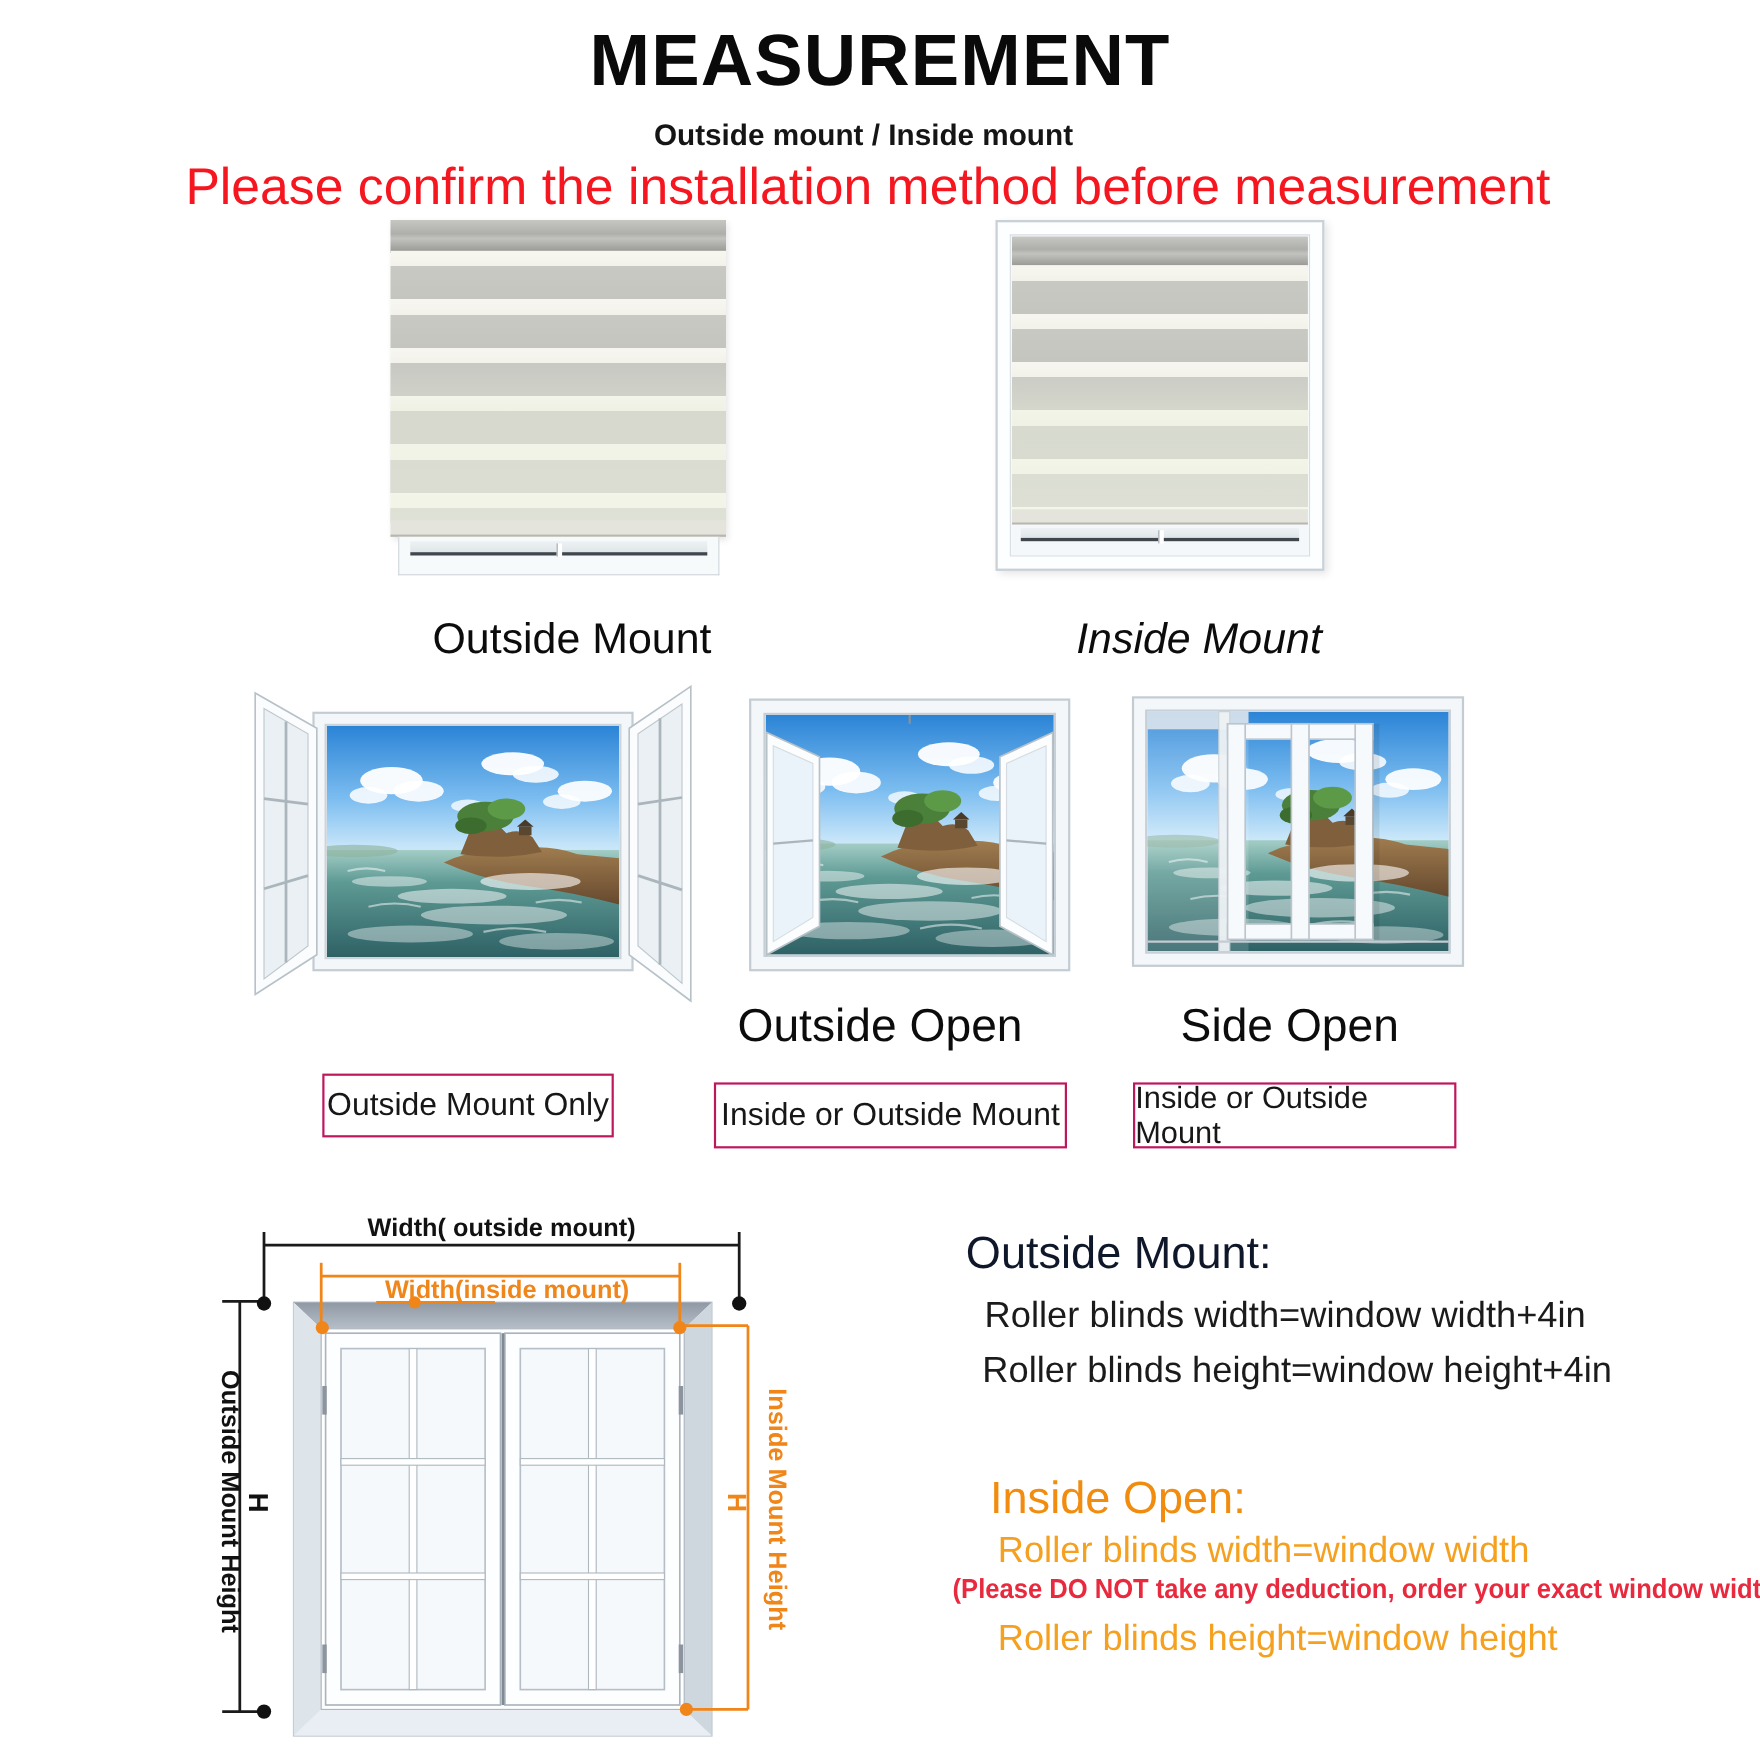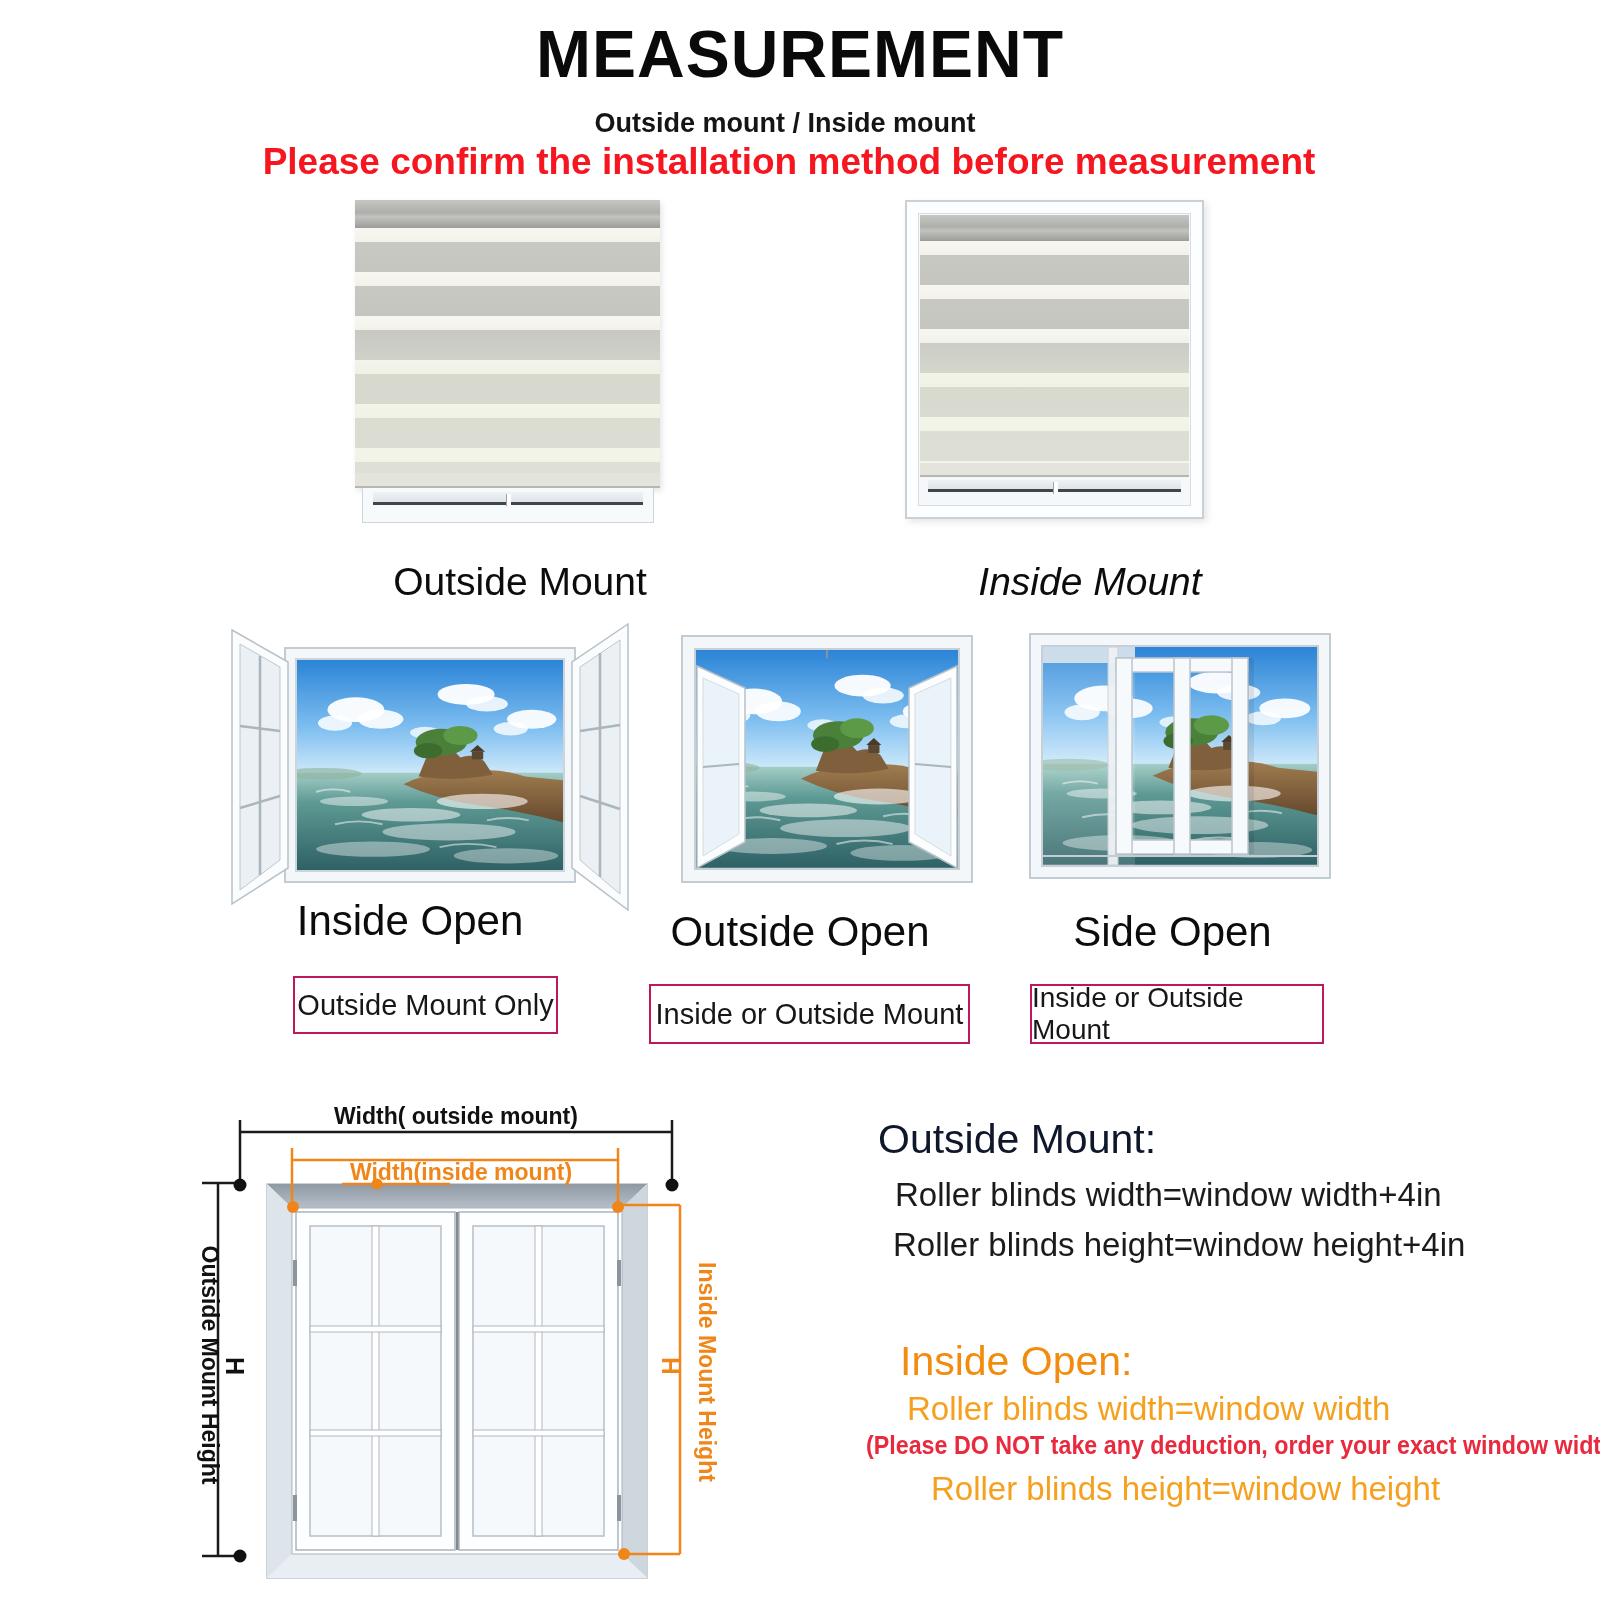--- a/index.html
+++ b/index.html
@@ -4,21 +4,21 @@
 <style>
   html,body{margin:0;padding:0;background:#ffffff;}
   .page{position:relative;width:1600px;height:1600px;background:#ffffff;overflow:hidden;
         font-family:"Liberation Sans","DejaVu Sans",sans-serif;color:#111;}
   .abs{position:absolute;}
   .ctr{text-align:center;}
 
   
   .title{left:0;top:16px;width:1600px;font-size:66px;font-weight:900;letter-spacing:1px;text-align:center;color:#0a0a0a;}
   .subtitle{left:0;top:108px;width:1570px;font-size:27px;font-weight:700;text-align:center;color:#151515;}
-  .warning{left:0;top:141px;width:1578px;font-size:37px;font-weight:700;text-align:center;}
+  .warning{left:0;top:141px;width:1578px;font-size:47px;font-weight:400;text-align:center;}
 
   
   .headrail{position:absolute;left:0;top:0;right:0;height:28px;
             background:linear-gradient(180deg,#c6c6c2 0%,#aeaeaa 45%,#c2c2be 60%,#9b9b97 100%);
             border-bottom:2px solid #8f8f8b;}
   .blind-body{position:absolute;left:0;right:0;
               background:repeating-linear-gradient(180deg,#f7f6f0 0px,#f3f2ea 14px,#c9c9c4 14px,#c5c5c0 44px);}
   .blind-body::after{content:"";position:absolute;inset:0;
               background:linear-gradient(180deg,rgba(255,255,255,0) 42%,rgba(234,240,220,0.40) 58%,rgba(241,245,229,0.55) 100%);}
   .bottomrail{position:absolute;left:0;right:0;height:13px;background:#e4e4dc;border-bottom:2px solid #b7b7b1;}
@@ -40,21 +40,21 @@
   .mount-box{border:2px solid #be185d;background:#fff;display:flex;align-items:center;justify-content:center;
              font-size:29px;color:#171717;}
 
   
   .ins-h-black{left:878px;top:1116px;font-size:41px;color:#0f172a;}
   .ins-l1{left:895px;top:1176px;font-size:33px;color:#1b1b1b;}
   .ins-l2{left:893px;top:1226px;font-size:33px;color:#1b1b1b;}
   .ins-h-orange{left:900px;top:1338px;font-size:41px;}
   .ins-o1{left:907px;top:1390px;font-size:33px;}
   .ins-note{left:866px;top:1431px;font-size:25px;font-weight:700;transform:scaleX(0.93);transform-origin:left top;white-space:nowrap;}
-  .ins-o2{left:907px;top:1470px;font-size:33px;margin-left:24px;}
+  .ins-o2{left:907px;top:1470px;font-size:33px;}
 
   svg text{font-family:"Liberation Sans","DejaVu Sans",sans-serif;}
 </style>
 </head>
 <body>
 
 <div class="page">
 
   <svg width="0" height="0" style="position:absolute" aria-hidden="true">
     <defs>
@@ -215,21 +215,20 @@
       <rect x="96" y="30" width="132" height="14"></rect>
       <rect x="96" y="212" width="132" height="14"></rect>
       <rect x="96" y="30" width="16" height="196"></rect>
       <rect x="154" y="30" width="16" height="196"></rect>
       <rect x="212" y="30" width="16" height="196"></rect>
     </g>
     <rect x="228" y="30" width="6" height="196" fill="#000000" opacity="0.08"></rect>
     <line x1="23" y1="228" x2="297" y2="228" stroke="#c3ccd3" stroke-width="2"></line>
   </svg>
 
-  <div class="abs ctr win-name" style="left:230px;top:897px;width:360px;">Inside Open</div>
   <div class="abs ctr win-name" style="left:990px;top:908px;width:365px;">Side Open</div>
   <div class="abs ctr win-name" style="left:620px;top:908px;width:360px;">Outside Open</div>
 
   <div class="abs mount-box" style="left:293px;top:976px;width:261px;height:54px;">Outside Mount Only</div>
   <div class="abs mount-box" style="left:649px;top:984px;width:317px;height:56px;">Inside or Outside Mount</div>
   <div class="abs mount-box" style="left:1030px;top:984px;width:290px;height:56px;font-size:28px;">Inside or Outside Mount</div>
 
   <svg class="abs" style="left:150px;top:1080px;" width="720" height="520">
 
     <rect x="117" y="104" width="380" height="394" fill="#f0f4f8" stroke="#b9c2cc" stroke-width="1.5"></rect>

